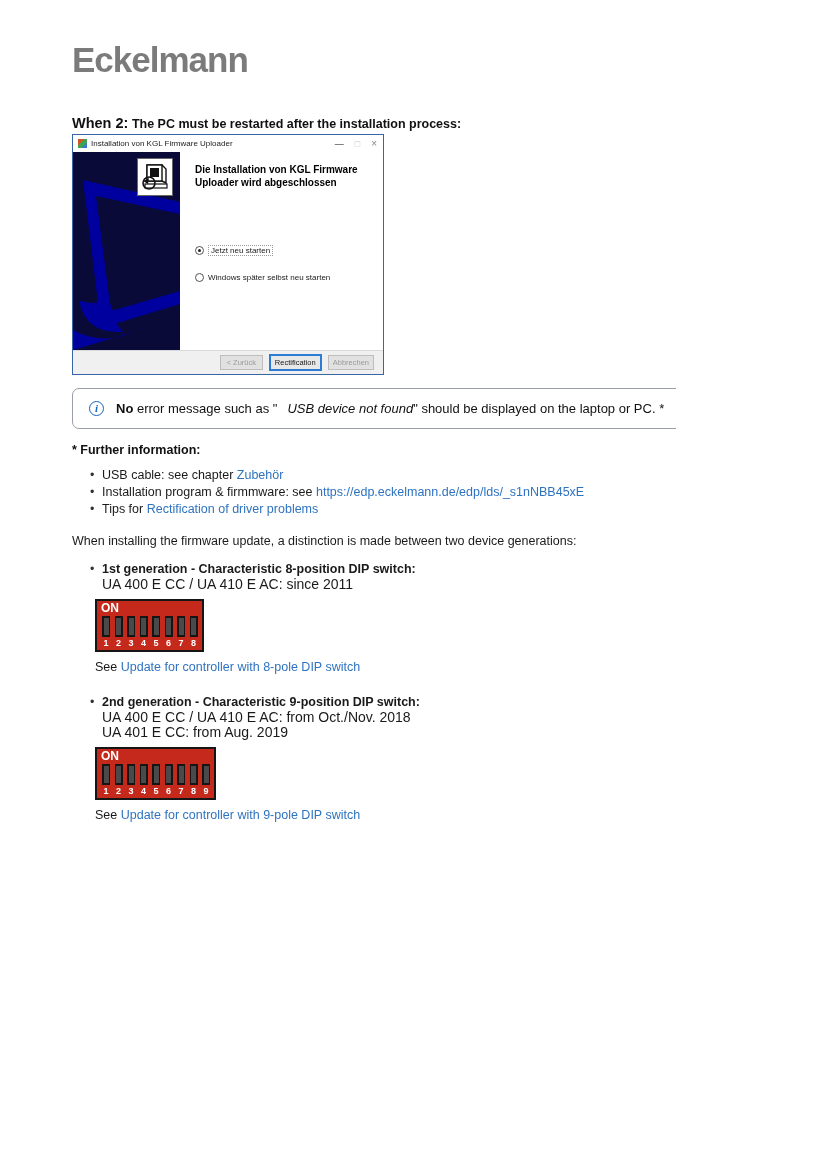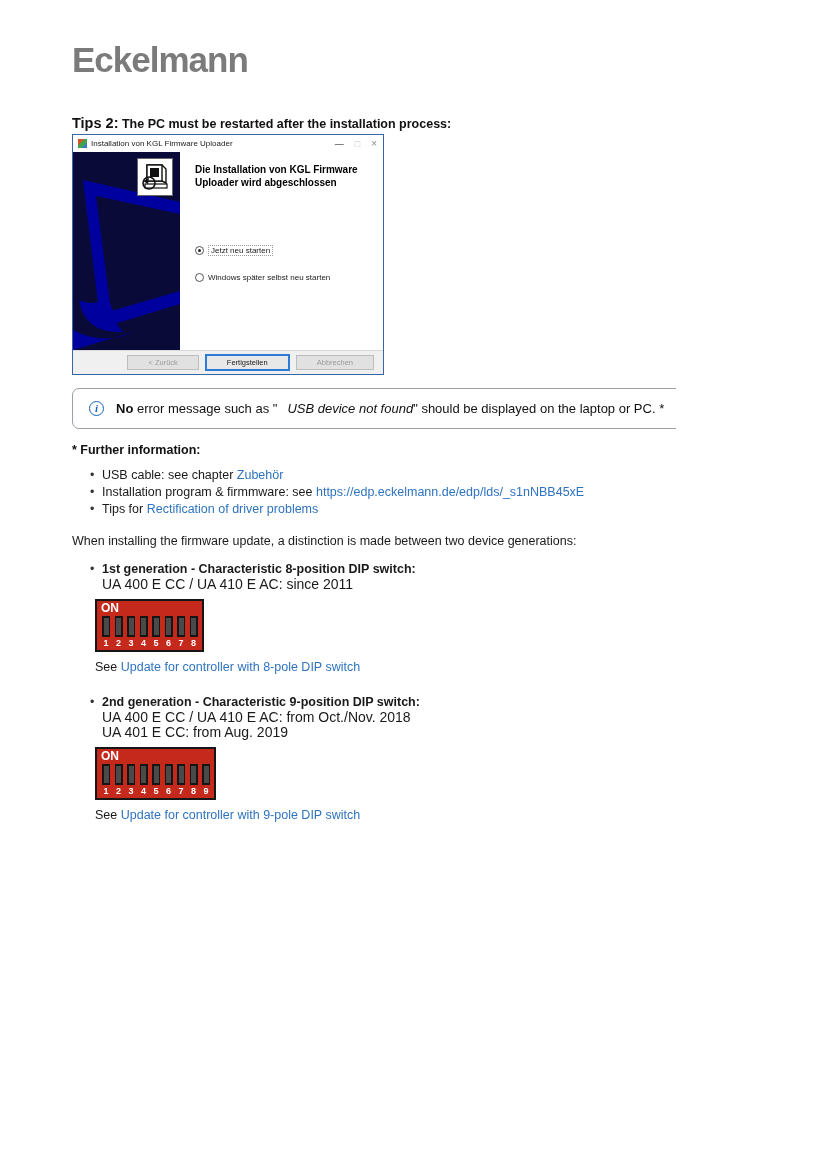--- a/index.html
+++ b/index.html
@@ -37,21 +37,21 @@
   .radio-row.first { margin-top: 56px; }
   .radio-row + .radio-row { margin-top: 17px; }
   .radio { width: 9px; height: 9px; border: 1px solid #555; border-radius: 50%; background: #fff; position: relative; flex: 0 0 auto; }
   .radio.checked::after { content: ""; position: absolute; inset: 2px; border-radius: 50%; background: #222; }
   .focus-label { border: 1px dotted #9a9a9a; padding: 0 2px; }
 
   .dialog-footer { height: 24px; background: #f0f0f0; border-top: 1px solid #d9d9d9;
     display: flex; align-items: center; justify-content: flex-end; gap: 7px; padding: 0 9px; }
   .btn { height: 15px; min-width: 43px; font-size: 7.5px; font-family: "Liberation Sans", sans-serif;
     display: inline-flex; align-items: center; justify-content: center;
-    background: #e1e1e1; border: 1px solid #bdbdbd; color: #9b9b9b; padding: 0 20px; text-align: center; }
+    background: #e1e1e1; border: 1px solid #bdbdbd; color: #9b9b9b; padding: 0 4px; text-align: center; }
   .btn.primary { color: #1a1a1a; border: 1px solid #2c7cd6; box-shadow: 0 0 0 1px #2c7cd6; background: #e8e8e8; }
 
   
   .note { margin-top: 13px; width: 683px; min-height: 41px; border: 1px solid #9aa0a6; border-radius: 7px;
     display: flex; align-items: center; gap: 12px; padding: 9px 16px; font-size: 13px; color: #111; }
   .info-icon { width: 15px; height: 15px; border: 1.5px solid #1565c0; border-radius: 50%; color: #1565c0;
     display: flex; align-items: center; justify-content: center; flex: 0 0 auto;
     font-family: "Liberation Serif", serif; font-size: 11px; font-style: italic; font-weight: bold; }
   .info-icon::after { content: "i"; line-height: 1; }
   .note .b { font-weight: bold; }
@@ -92,21 +92,21 @@
 </style>
 </head>
 <body>
 
 <div class="page">
   <div class="content">
 
     <div class="logo">Eckelmann</div>
 
     <div class="step2">
-      <span class="step2-label">Tips 2:</span>
+      <span class="step2-label">When 2:</span>
       <span>The PC must be restarted after the installation process:</span>
     </div>
 
     <div class="dialog">
       <div class="titlebar">
         <span class="tb-icon"></span>
         <span class="tb-title">Installation von KGL Firmware Uploader</span>
         <span class="tb-controls">
           <span class="tb-min">—</span>
           <span class="tb-max">□</span>
@@ -140,21 +140,21 @@
             <span class="focus-label">Jetzt neu starten</span>
           </div>
           <div class="radio-row">
             <span class="radio"></span>
             <span>Windows später selbst neu starten</span>
           </div>
         </div>
       </div>
       <div class="dialog-footer">
         <button class="btn">&lt; Zurück</button>
-        <button class="btn primary">Fertigstellen</button>
+        <button class="btn primary">Rectification</button>
         <button class="btn">Abbrechen</button>
       </div>
     </div>
 
     <div class="note">
       <span class="info-icon"></span>
       <span>
         <span class="b">No</span><span> error message such as "</span><span class="i">USB device not found</span><span>" should be displayed on the laptop or PC. *</span>
       </span>
     </div>

